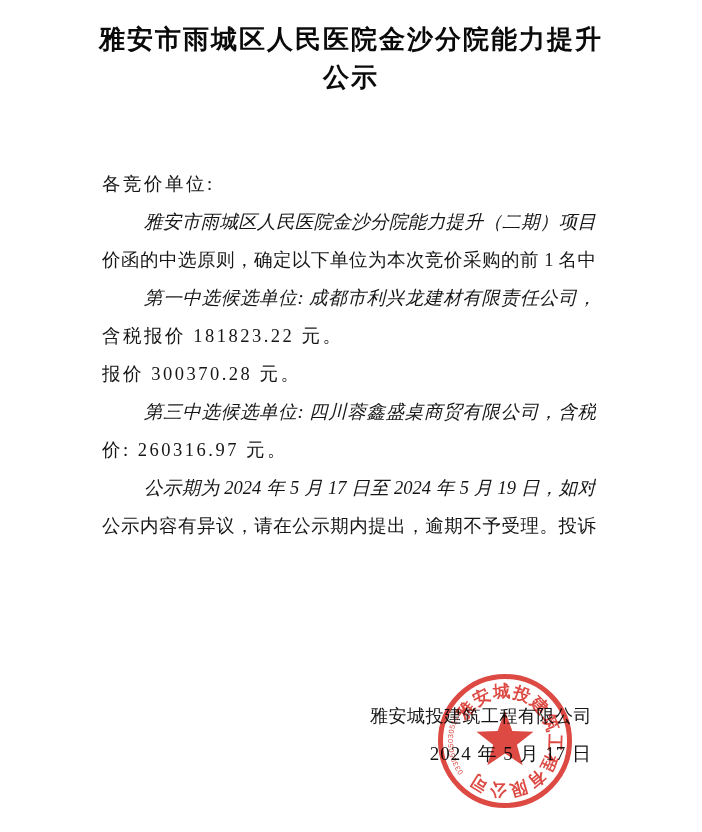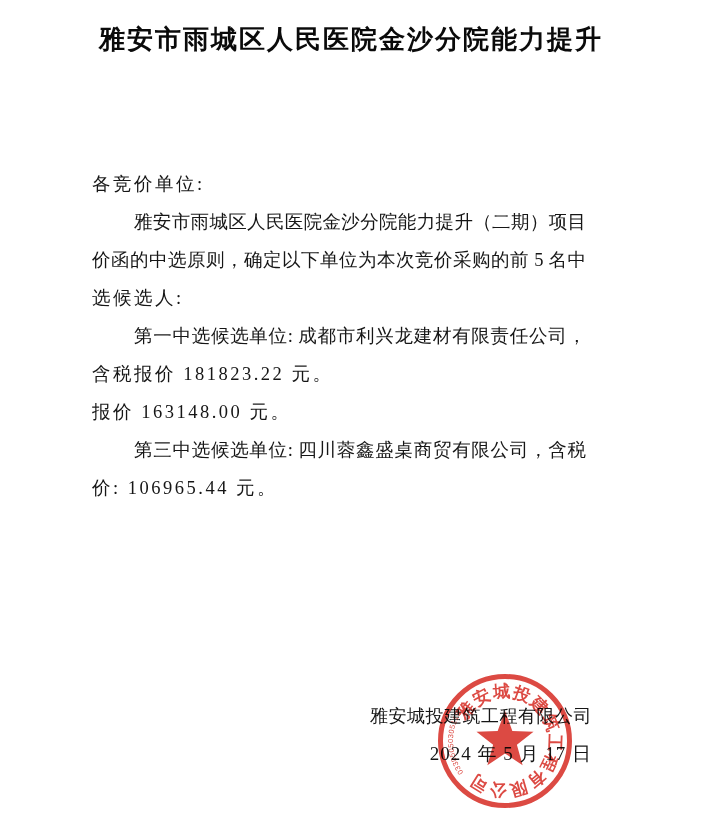--- a/index.html
+++ b/index.html
@@ -7,58 +7,60 @@
   .page{
     position:relative;width:702px;height:832px;margin:0 auto;
     background:#ffffff;overflow:hidden;color:#141414;
   }
   .title{
     position:absolute;top:20px;left:0;right:0;text-align:center;
     font-family:"Liberation Sans","DejaVu Sans",sans-serif;
     font-weight:700;font-size:26px;line-height:38px;letter-spacing:2px;color:#0a0a0a;
   }
   .body{
-    position:absolute;left:92px;top:165px;width:494px;
+    position:absolute;left:102px;top:165px;width:494px;
     font-family:"Liberation Serif","DejaVu Serif",serif;font-size:18.5px;color:#161616;
   }
   .line{height:38px;line-height:38px;overflow:hidden;letter-spacing:2.5px;white-space:nowrap;}
   .line.fill{white-space:normal;letter-spacing:0;text-align:justify;text-align-last:justify;}
-  .line.indent{text-indent:42px;}
+  .line.indent{text-indent:42px;font-style:italic;}
   .signature{
     position:absolute;right:110px;top:697px;text-align:right;
     font-family:"Liberation Serif","DejaVu Serif",serif;color:#161616;
   }
   .sig-company{height:38px;line-height:38px;font-size:18px;letter-spacing:0.5px;}
   .sig-date{height:38px;line-height:38px;font-size:19px;letter-spacing:1px;}
   .stamp{
     position:absolute;left:430px;top:666px;width:150px;height:150px;
     mix-blend-mode:multiply;opacity:0.92;
   }
   .stamp svg{display:block;}
   .stamp text{font-family:"Liberation Sans","DejaVu Sans",sans-serif;}
 </style>
 </head>
 <body>
 
 <div class="page">
 
   <header class="title">
     <div class="title-line">雅安市雨城区人民医院金沙分院能力提升</div>
+    <div class="title-line">公示</div>
   </header>
 
   <main class="body">
     <div class="line">各竞价单位:</div>
     <div class="line indent fill">雅安市雨城区人民医院金沙分院能力提升（二期）项目</div>
-    <div class="line fill">价函的中选原则，确定以下单位为本次竞价采购的前 5 名中</div>
-    <div class="line">选候选人:</div>
+    <div class="line fill">价函的中选原则，确定以下单位为本次竞价采购的前 1 名中</div>
     <div class="line indent fill">第一中选候选单位: 成都市利兴龙建材有限责任公司，</div>
     <div class="line">含税报价 181823.22 元。</div>
-    <div class="line">报价 163148.00 元。</div>
+    <div class="line">报价 300370.28 元。</div>
     <div class="line indent fill">第三中选候选单位: 四川蓉鑫盛桌商贸有限公司，含税报</div>
-    <div class="line">价: 106965.44 元。</div>
+    <div class="line">价: 260316.97 元。</div>
+    <div class="line indent fill">公示期为 2024 年 5 月 17 日至 2024 年 5 月 19 日，如对</div>
+    <div class="line fill">公示内容有异议，请在公示期内提出，逾期不予受理。投诉</div>
   </main>
 
   <div class="signature">
     <div class="sig-company">雅安城投建筑工程有限公司</div>
     <div class="sig-date">2024 年 5 月 17 日</div>
   </div>
 
   <div class="stamp">
     <svg id="seal" width="150" height="150" viewBox="0 0 150 150">
       <circle cx="75" cy="75" r="64.5" fill="none" stroke="var(--stamp)" stroke-width="5"></circle>

